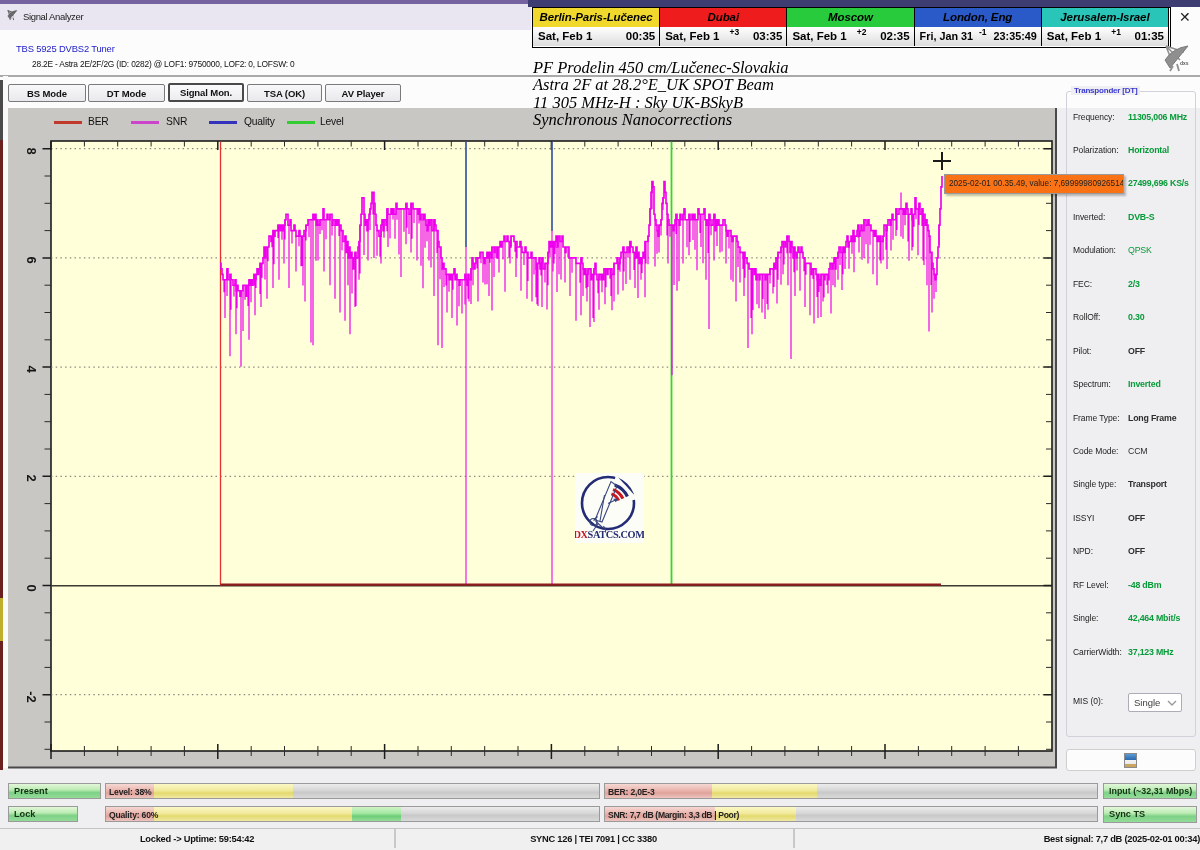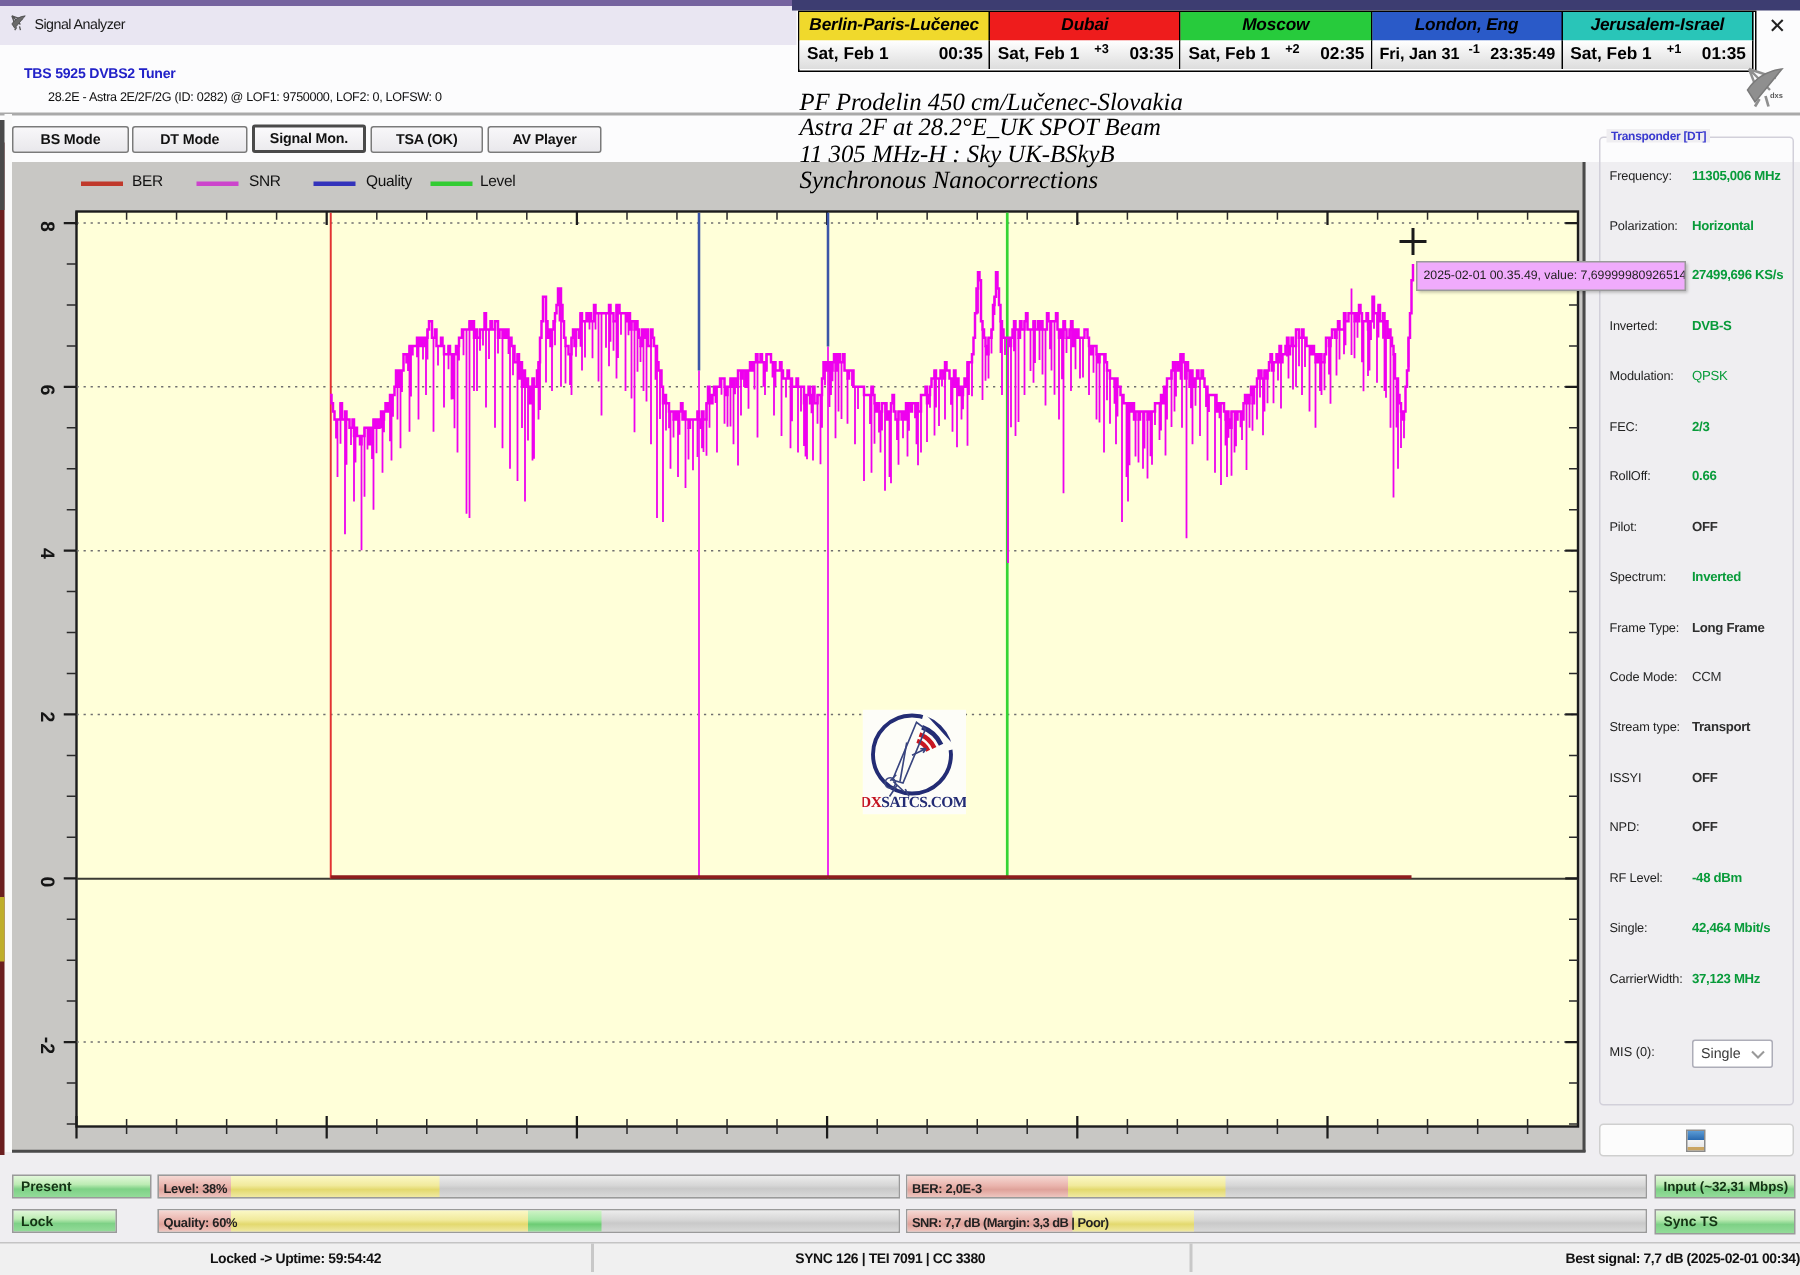--- a/index.html
+++ b/index.html
@@ -10,21 +10,21 @@
 <div class="abs" style="left:528px;top:0;width:672px;height:7px;background:#3d3d71"></div>
 <div class="abs" style="left:0;top:75px;width:1200px;height:1.5px;background:#a9a9a9"></div>
 <svg style="position:absolute;left:6px;top:8px" width="14" height="14" viewBox="0 0 22 20">
 <g fill="none" stroke="#555" stroke-width="1.4">
       <path d="M3,3 L12,12 M3,3 L7,14 M3,3 L14,7"></path>
     </g>
 <path d="M17,3 L6,16 L3,11.5 Q8,4 17,3 Z" fill="#6a6a6a" stroke="#444" stroke-width="0.8"></path>
 <path d="M8,15 L6,18 M11,14 L12,18" stroke="#555" stroke-width="1.4"></path>
 </svg>
 <div class="abs" style="left:23px;top:10.5px;font-size:9.5px;letter-spacing:-0.35px;color:#1a1a1a">Signal Analyzer</div>
-<div class="abs" style="left:16px;top:43px;font-size:9.4px;letter-spacing:-0.15px;font-weight:bold;color:#2121c8">TBS 5925 DVBS2 Tuner</div>
+<div class="abs" style="left:16px;top:43px;font-size:9.4px;letter-spacing:-0.15px;font-weight:normal;color:#2121c8">TBS 5925 DVBS2 Tuner</div>
 <div class="abs" style="left:32px;top:59px;font-size:8.4px;letter-spacing:-0.2px;color:#111">28.2E - Astra 2E/2F/2G (ID: 0282) @ LOF1: 9750000, LOF2: 0, LOFSW: 0</div>
 <div class="abs" style="left:8px;border:1px solid #7a7a7a;height:18px;top:84px;background:linear-gradient(180deg,#f8f7f9,#e9e8ec);width:78px;box-sizing:border-box;border-radius:2px;text-align:center;font-size:9.5px;letter-spacing:-0.1px;font-weight:bold;color:#111;display:flex;align-items:center;justify-content:center">BS Mode</div>
 <div class="abs" style="left:88px;border:1px solid #7a7a7a;height:18px;top:84px;background:linear-gradient(180deg,#f8f7f9,#e9e8ec);width:77px;box-sizing:border-box;border-radius:2px;text-align:center;font-size:9.5px;letter-spacing:-0.1px;font-weight:bold;color:#111;display:flex;align-items:center;justify-content:center">DT Mode</div>
 <div class="abs" style="left:168px;border:2px solid #4a4a4a;height:19px;top:83px;background:linear-gradient(180deg,#fbfafc,#ecebee);width:76px;box-sizing:border-box;border-radius:2px;text-align:center;font-size:9.5px;letter-spacing:-0.1px;font-weight:bold;color:#111;display:flex;align-items:center;justify-content:center">Signal Mon.</div>
 <div class="abs" style="left:247px;border:1px solid #7a7a7a;height:18px;top:84px;background:linear-gradient(180deg,#f8f7f9,#e9e8ec);width:75px;box-sizing:border-box;border-radius:2px;text-align:center;font-size:9.5px;letter-spacing:-0.1px;font-weight:bold;color:#111;display:flex;align-items:center;justify-content:center">TSA (OK)</div>
 <div class="abs" style="left:325px;border:1px solid #7a7a7a;height:18px;top:84px;background:linear-gradient(180deg,#f8f7f9,#e9e8ec);width:76px;box-sizing:border-box;border-radius:2px;text-align:center;font-size:9.5px;letter-spacing:-0.1px;font-weight:bold;color:#111;display:flex;align-items:center;justify-content:center">AV Player</div>
 <svg class="abs" style="left:0;top:0" width="1200" height="850" viewBox="0 0 1200 850">
     <rect x="8" y="108" width="1049" height="660" fill="#c8c7c4"></rect>
     <rect x="1055" y="108" width="2" height="660" fill="#4a4a4a"></rect>
     <rect x="8" y="766.5" width="1049" height="2" fill="#4a4a4a"></rect>
@@ -125,30 +125,30 @@
 <div class="abs" style="left:1128px;top:144.9px;font-size:8.8px;letter-spacing:-0.2px;font-weight:bold;color:#089b3a">Horizontal</div>
 <div class="abs" style="left:1073px;top:178.4px;font-size:8.5px;letter-spacing:-0.1px;color:#222">SymbolRate:</div>
 <div class="abs" style="left:1128px;top:178.4px;font-size:8.8px;letter-spacing:-0.2px;font-weight:bold;color:#089b3a">27499,696 KS/s</div>
 <div class="abs" style="left:1073px;top:211.8px;font-size:8.5px;letter-spacing:-0.1px;color:#222">Inverted:</div>
 <div class="abs" style="left:1128px;top:211.8px;font-size:8.8px;letter-spacing:-0.2px;font-weight:bold;color:#089b3a">DVB-S</div>
 <div class="abs" style="left:1073px;top:245.3px;font-size:8.5px;letter-spacing:-0.1px;color:#222">Modulation:</div>
 <div class="abs" style="left:1128px;top:245.3px;font-size:8.8px;letter-spacing:-0.2px;font-weight:normal;color:#089b3a">QPSK</div>
 <div class="abs" style="left:1073px;top:278.7px;font-size:8.5px;letter-spacing:-0.1px;color:#222">FEC:</div>
 <div class="abs" style="left:1128px;top:278.7px;font-size:8.8px;letter-spacing:-0.2px;font-weight:bold;color:#089b3a">2/3</div>
 <div class="abs" style="left:1073px;top:312.2px;font-size:8.5px;letter-spacing:-0.1px;color:#222">RollOff:</div>
-<div class="abs" style="left:1128px;top:312.2px;font-size:8.8px;letter-spacing:-0.2px;font-weight:bold;color:#089b3a">0.66</div>
+<div class="abs" style="left:1128px;top:312.2px;font-size:8.8px;letter-spacing:-0.2px;font-weight:bold;color:#089b3a">0.30</div>
 <div class="abs" style="left:1073px;top:345.6px;font-size:8.5px;letter-spacing:-0.1px;color:#222">Pilot:</div>
 <div class="abs" style="left:1128px;top:345.6px;font-size:8.8px;letter-spacing:-0.2px;font-weight:bold;color:#2e2e2e">OFF</div>
 <div class="abs" style="left:1073px;top:379.1px;font-size:8.5px;letter-spacing:-0.1px;color:#222">Spectrum:</div>
 <div class="abs" style="left:1128px;top:379.1px;font-size:8.8px;letter-spacing:-0.2px;font-weight:bold;color:#089b3a">Inverted</div>
 <div class="abs" style="left:1073px;top:412.5px;font-size:8.5px;letter-spacing:-0.1px;color:#222">Frame Type:</div>
 <div class="abs" style="left:1128px;top:412.5px;font-size:8.8px;letter-spacing:-0.2px;font-weight:bold;color:#2e2e2e">Long Frame</div>
 <div class="abs" style="left:1073px;top:446.0px;font-size:8.5px;letter-spacing:-0.1px;color:#222">Code Mode:</div>
 <div class="abs" style="left:1128px;top:446.0px;font-size:8.8px;letter-spacing:-0.2px;font-weight:normal;color:#2e2e2e">CCM</div>
-<div class="abs" style="left:1073px;top:479.4px;font-size:8.5px;letter-spacing:-0.1px;color:#222">Stream type:</div>
+<div class="abs" style="left:1073px;top:479.4px;font-size:8.5px;letter-spacing:-0.1px;color:#222">Single type:</div>
 <div class="abs" style="left:1128px;top:479.4px;font-size:8.8px;letter-spacing:-0.2px;font-weight:bold;color:#2e2e2e">Transport</div>
 <div class="abs" style="left:1073px;top:512.9px;font-size:8.5px;letter-spacing:-0.1px;color:#222">ISSYI</div>
 <div class="abs" style="left:1128px;top:512.9px;font-size:8.8px;letter-spacing:-0.2px;font-weight:bold;color:#2e2e2e">OFF</div>
 <div class="abs" style="left:1073px;top:546.3px;font-size:8.5px;letter-spacing:-0.1px;color:#222">NPD:</div>
 <div class="abs" style="left:1128px;top:546.3px;font-size:8.8px;letter-spacing:-0.2px;font-weight:bold;color:#2e2e2e">OFF</div>
 <div class="abs" style="left:1073px;top:579.8px;font-size:8.5px;letter-spacing:-0.1px;color:#222">RF Level:</div>
 <div class="abs" style="left:1128px;top:579.8px;font-size:8.8px;letter-spacing:-0.2px;font-weight:bold;color:#089b3a">-48 dBm</div>
 <div class="abs" style="left:1073px;top:613.2px;font-size:8.5px;letter-spacing:-0.1px;color:#222">Single:</div>
 <div class="abs" style="left:1128px;top:613.2px;font-size:8.8px;letter-spacing:-0.2px;font-weight:bold;color:#089b3a">42,464 Mbit/s</div>
 <div class="abs" style="left:1073px;top:646.7px;font-size:8.5px;letter-spacing:-0.1px;color:#222">CarrierWidth:</div>
@@ -184,12 +184,12 @@
 <div class="abs" style="left:604.5px;top:806.5px;width:110px;height:14.5px;background:linear-gradient(180deg,#f5d8d3,#eab5ae 45%,#dfa29a 65%,#eec5bf)"></div>
 <div class="abs" style="left:714.5px;top:806.5px;width:81px;height:14.5px;background:linear-gradient(180deg,#fbf8c6,#f1ea9c 45%,#e3d96e 65%,#f0e9a2)"></div>
 <div class="abs" style="left:608px;top:809.5px;font-size:8.6px;letter-spacing:-0.35px;font-weight:bold;color:#222">SNR: 7,7 dB (Margin: 3,3 dB | Poor)</div>
 <div class="abs" style="left:1103px;top:805.5px;width:94px;height:17px;border:1px solid #9a9a9a;box-sizing:border-box;background:linear-gradient(180deg,#e2f7da,#bdecb4 40%,#7ed186 62%,#93dc99);font-size:9.2px;font-weight:bold;color:#143314;line-height:15px;padding-left:5px;overflow:hidden">Sync TS</div>
 <div class="abs" style="left:0;top:827.5px;width:1200px;height:22.5px;background:#f0f0f0;border-top:1px solid #c4c4c4;box-sizing:border-box"></div>
 <div class="abs" style="left:394px;top:829px;width:1.5px;height:19px;background:#c8c8c8"></div>
 <div class="abs" style="left:793px;top:829px;width:1.5px;height:19px;background:#c8c8c8"></div>
 <div class="abs" style="left:0;top:834px;width:394px;text-align:center;font-size:9.3px;letter-spacing:-0.25px;font-weight:bold;color:#111">Locked -&gt; Uptime: 59:54:42</div>
 <div class="abs" style="left:394px;top:834px;width:399px;text-align:center;font-size:9.3px;letter-spacing:-0.25px;font-weight:bold;color:#111">SYNC 126 | TEI 7091 | CC 3380</div>
 <div class="abs" style="left:793px;top:834px;width:407px;text-align:right;font-size:9.3px;letter-spacing:-0.25px;font-weight:bold;color:#111">Best signal: 7,7 dB (2025-02-01 00:34)</div>
-<div class="abs" style="left:944px;top:174px;width:180px;height:19.5px;background:#f0abfc;border:1px solid #9a9a9a;box-sizing:border-box;font-size:8.2px;color:#222;line-height:17.5px;padding-left:4px;box-shadow:1.5px 1.5px 2px rgba(0,0,0,0.25);overflow:hidden">2025-02-01 00.35.49, value: 7,69999980926514</div>
+<div class="abs" style="left:944px;top:174px;width:180px;height:19.5px;background:#f97316;border:1px solid #9a9a9a;box-sizing:border-box;font-size:8.2px;color:#222;line-height:17.5px;padding-left:4px;box-shadow:1.5px 1.5px 2px rgba(0,0,0,0.25);overflow:hidden">2025-02-01 00.35.49, value: 7,69999980926514</div>
 </body></html>

